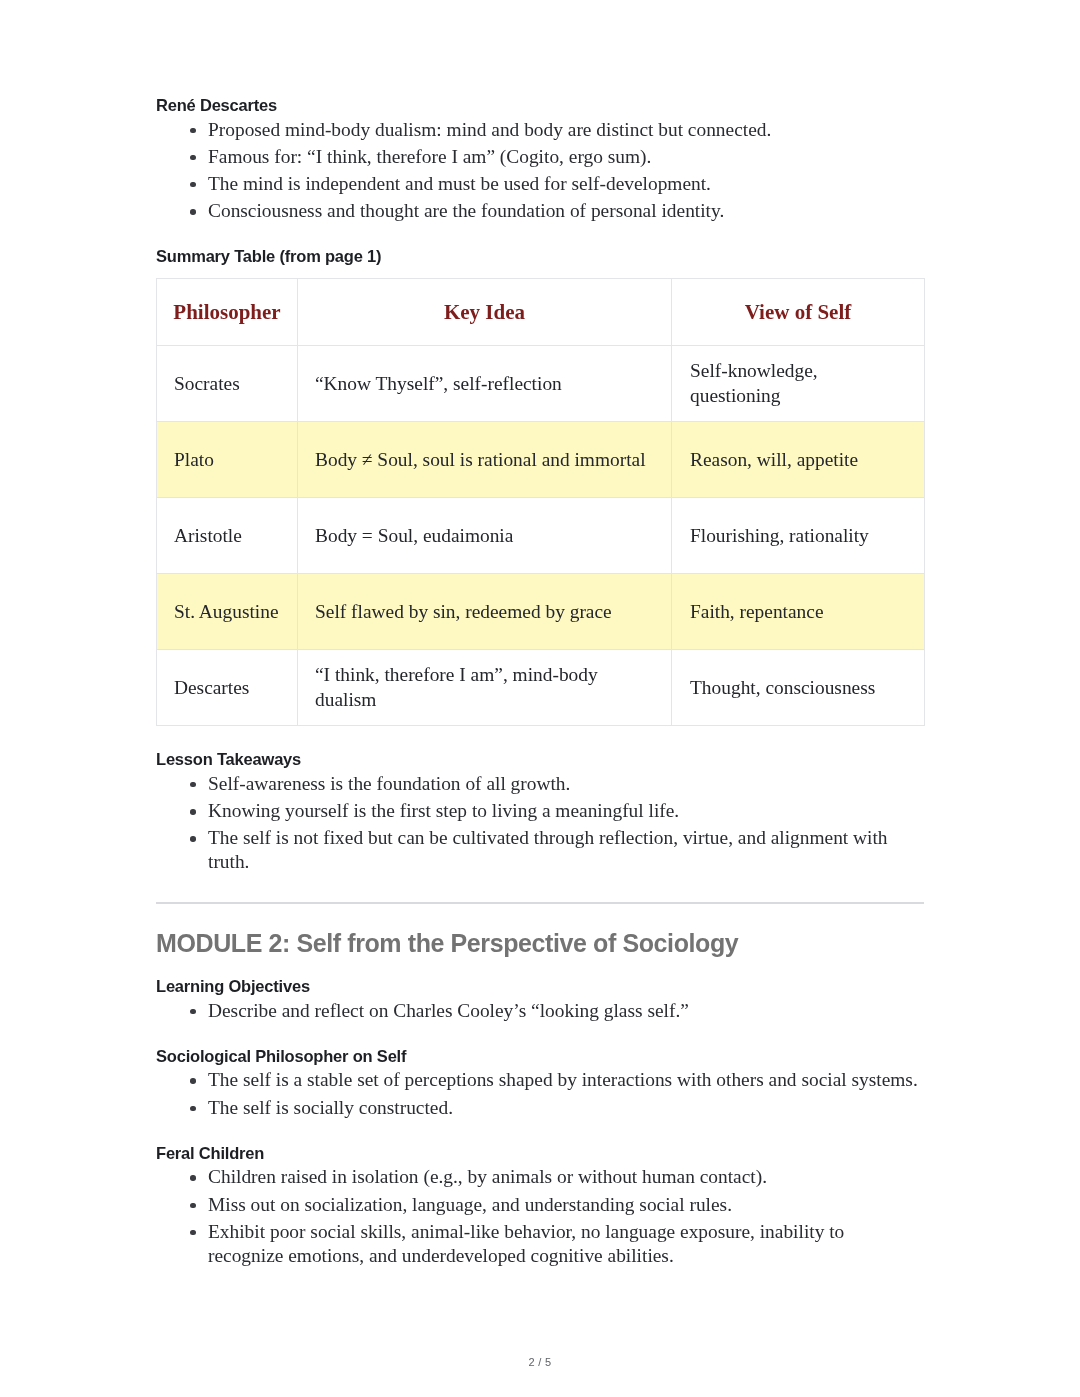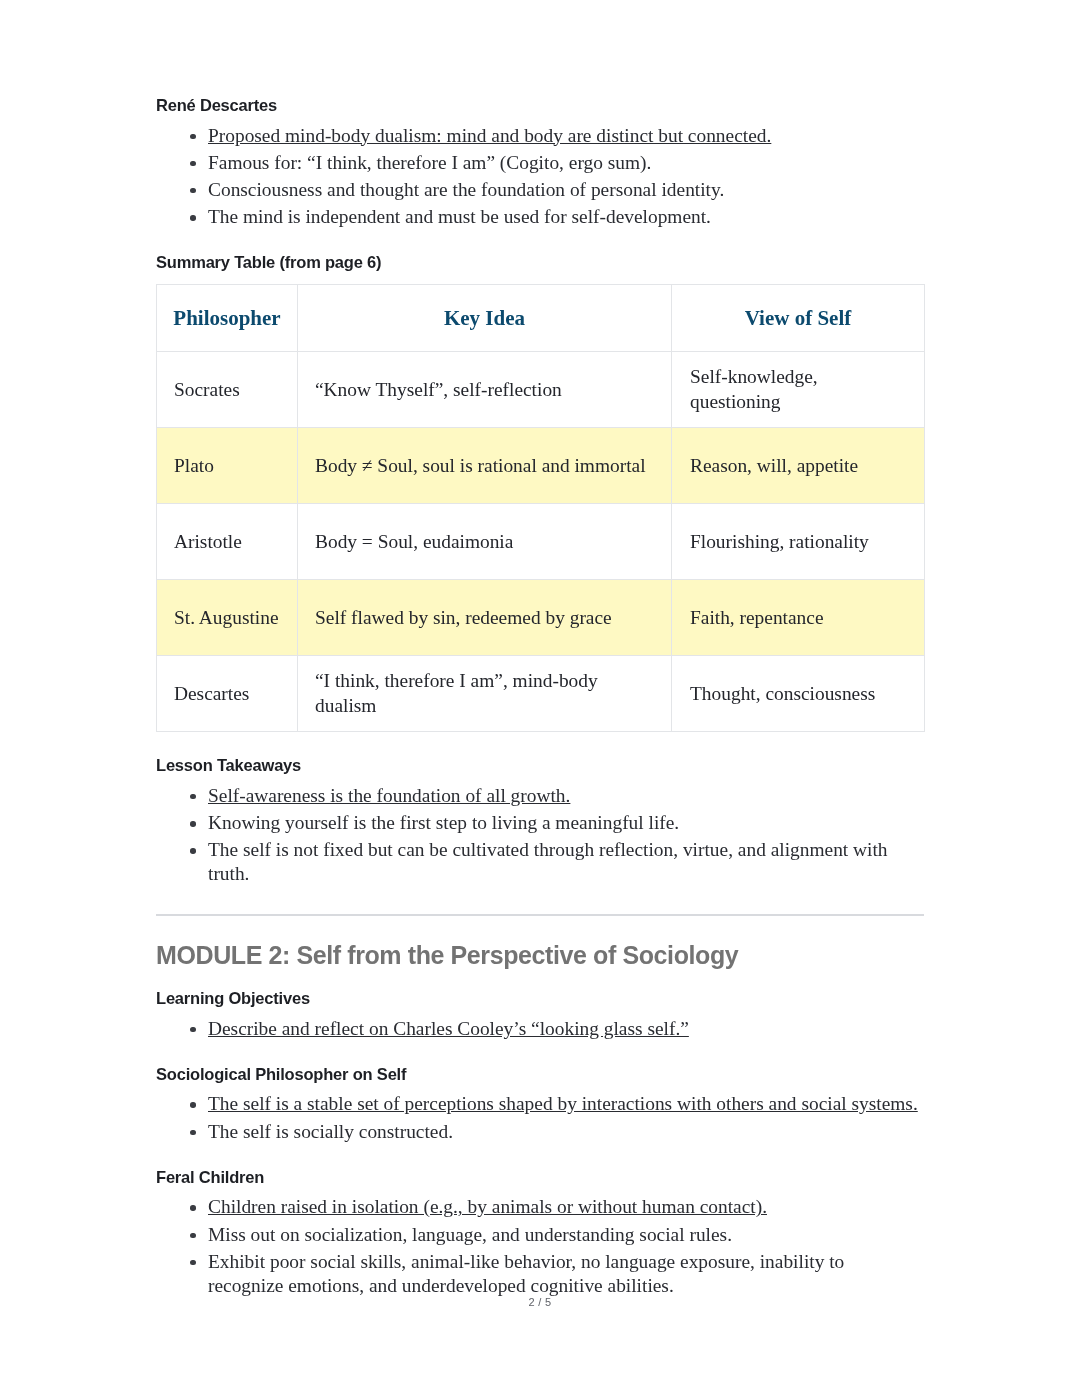--- a/index.html
+++ b/index.html
@@ -51,21 +51,21 @@
     padding: 0;
   }
   ul.bul > li {
     position: relative;
     padding-left: 52px;
     font-size: 19.4px;
     line-height: 1.245;
     color: #2a2c32;
     margin-top: 3px;
   }
-  ul.bul > li:first-child { margin-top: 8px; text-decoration: underline; }
+  ul.bul > li:first-child { margin-top: 2px; }
   ul.bul > li::before {
     content: "";
     position: absolute;
     left: 34px;
     top: 10px;
     width: 5.5px;
     height: 5.5px;
     border-radius: 50%;
     background: #3a3c42;
   }
@@ -96,21 +96,21 @@
     color: #24262c;
   }
   table.summary thead th {
     font-family: "Liberation Serif", "DejaVu Serif", serif;
     font-weight: bold;
     text-align: center;
     font-size: 21px;
     padding-top: 20px;
     padding-bottom: 20px;
     background: #ffffff;
-    color: #0c4a6e;
+    color: #7f1d1d;
   }
   table.summary thead th.c1h {
     padding-left: 8px;
     padding-right: 8px;
   }
   table.summary tbody tr.alt td { background: #fef9c3; }
   table.summary tbody td.c1 { padding-left: 17px; }
   table.summary tbody td.c2 { padding-left: 17px; }
   table.summary tbody td.c3 { padding-left: 18px; }
   table.summary tbody td { height: 76px; }
@@ -120,47 +120,47 @@
     border: 0;
     border-top: 2px solid #d8dade;
     margin: 27px 0 0 0;
     width: 768px;
   }
 
   
   .footer {
     position: absolute;
     left: 0;
-    top: 1296px;
+    top: 1356px;
     width: 768px;
     text-align: center;
     font-family: "Liberation Sans", "DejaVu Sans", sans-serif;
     font-size: 11px;
     color: #5f6268;
     letter-spacing: 0.3px;
   }
 </style>
 </head>
 <body>
 
 <div class="page">
 
   <div style="height:95px"></div>
   <div>
     <h3 class="h-sub">René Descartes</h3>
     <ul class="bul">
       <li>Proposed mind-body dualism: mind and body are distinct but connected.</li>
       <li>Famous for: “I think, therefore I am” (Cogito, ergo sum).</li>
+      <li>The mind is independent and must be used for self-development.</li>
       <li>Consciousness and thought are the foundation of personal identity.</li>
-      <li>The mind is independent and must be used for self-development.</li>
     </ul>
   </div>
 
   <div class="sec">
-    <h3 class="h-sub">Summary Table (from page 6)</h3>
+    <h3 class="h-sub">Summary Table (from page 1)</h3>
 
     <table class="summary">
       <colgroup>
         <col class="c1">
           <col class="c2">
           <col class="c3">
       </colgroup>
       <thead>
         <tr>
           <th class="c1h">Philosopher</th>

